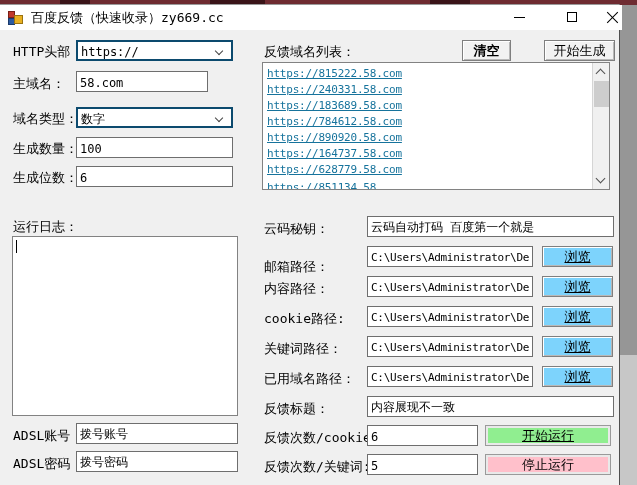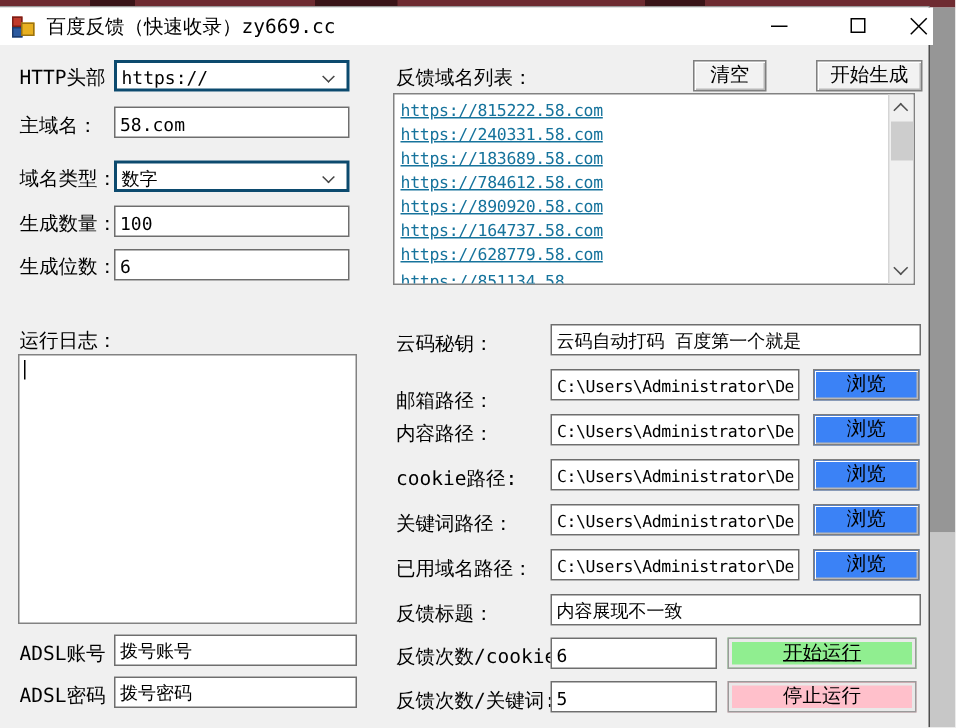--- a/index.html
+++ b/index.html
@@ -27,21 +27,21 @@
   .glyph-close:before { transform:rotate(45deg); }
   .glyph-close:after { transform:rotate(-45deg); }
 
   .lbl { position:absolute; font-size:13px; color:#000; white-space:nowrap; }
   .tbox { position:absolute; height:21px; background:#fff; border:1px solid #6e6e6e; font-family:"DejaVu Sans Mono","DejaVu Sans",monospace; font-size:12px; color:#000; padding:2px 3px 0 3px; overflow:hidden; white-space:nowrap; line-height:17px; }
   .tbox.path { font-size:11px; letter-spacing:-0.3px; }
   .combo { position:absolute; height:21px; background:#fff; border:2px solid #0c4a6e; font-size:12px; padding:2px 3px 0 3px; line-height:17px; overflow:hidden; white-space:nowrap; }
   .combo .chev { position:absolute; right:9px; top:6px; width:6px; height:6px; border-right:1px solid #444; border-bottom:1px solid #444; transform:rotate(45deg); }
 
   .btn { position:absolute; height:21px; background:#f2f2f2; border:1px solid #7f7f7f; box-shadow:inset 1px 1px 0 #ffffff, inset -1px -1px 0 #b8b8b8; font-size:13px; color:#000; text-align:center; line-height:19px; cursor:default; }
-  .btn.grey { background:#3b82f6; }
+  .btn.grey { background:#7dd3fc;text-decoration:underline; }
   .btn.colored { border:1px solid #9a9a9a; box-shadow:inset 0 0 0 2px #e9e9e9; font-size:13px; }
 
   .listbox { position:absolute; left:262px; top:62px; width:348px; height:128px; background:#fff; border:1px solid #828282; overflow:hidden; }
   .list-item { position:absolute; left:4px; font-size:11px; letter-spacing:-0.2px; text-decoration:underline; white-space:nowrap; cursor:pointer; }
   .vscroll { position:absolute; right:0; top:0; width:17px; height:126px; background:#f0f0f0; border-left:1px solid #d5d5d5; }
   .vs-arrow { position:absolute; left:4px; width:7px; height:7px; border-right:1px solid #505050; border-bottom:1px solid #505050; }
   .vs-up { top:7px; transform:rotate(-135deg); }
   .vs-down { bottom:7px; transform:rotate(45deg); }
   .vs-thumb { position:absolute; left:1px; top:18px; width:15px; height:26px; background:#cdcdcd; }
 
@@ -82,21 +82,21 @@
     </div>
   </div>
 
   <span class="lbl" style="left:13px;top:43px;">HTTP头部：</span>
   <div class="combo" style="left:76px;top:40px;width:157px;">
     <span>https://</span>
     <span class="chev"></span>
   </div>
 
   <span class="lbl" style="left:13px;top:75px;">主域名：</span>
-  <input class="tbox" style="left: 76px; top: 71px; width: 157px;" value="58.com">
+  <input class="tbox" style="left: 76px; top: 71px; width: 132px;" value="58.com">
 
   <span class="lbl" style="left:13px;top:110px;">域名类型：</span>
   <div class="combo" style="left:76px;top:107px;width:157px;">
     <span>数字</span>
     <span class="chev"></span>
   </div>
 
   <span class="lbl" style="left:13px;top:140px;">生成数量：</span>
   <input class="tbox" style="left: 76px; top: 137px; width: 157px;" value="100">
 
@@ -108,21 +108,21 @@
     <div class="caret"></div>
   </div>
 
   <span class="lbl" style="left:13px;top:427px;">ADSL账号：</span>
   <input class="tbox" style="left: 76px; top: 423px; width: 162px;" value="拨号账号">
 
   <span class="lbl" style="left:13px;top:455px;">ADSL密码：</span>
   <input class="tbox" style="left: 76px; top: 451px; width: 162px;" value="拨号密码">
 
   <span class="lbl" style="left:264px;top:43px;">反馈域名列表：</span>
-  <div class="btn" style="left:462px;top:40px;width:49px;">清空</div>
+  <div class="btn" style="left:462px;top:40px;width:49px;font-weight:bold;">清空</div>
   <div class="btn" style="left:544px;top:40px;width:71px;">开始生成</div>
 
   <div class="listbox">
     <a class="list-item" style="top:4px;color:#16739c;">https://815222.58.com</a>
     <a class="list-item" style="top:20px;color:#16739c;">https://240331.58.com</a>
     <a class="list-item" style="top:36px;color:#16739c;">https://183689.58.com</a>
     <a class="list-item" style="top:52px;color:#16739c;">https://784612.58.com</a>
     <a class="list-item" style="top:68px;color:#16739c;">https://890920.58.com</a>
     <a class="list-item" style="top:84px;color:#16739c;">https://164737.58.com</a>
     <a class="list-item" style="top:100px;color:#16739c;">https://628779.58.com</a>

